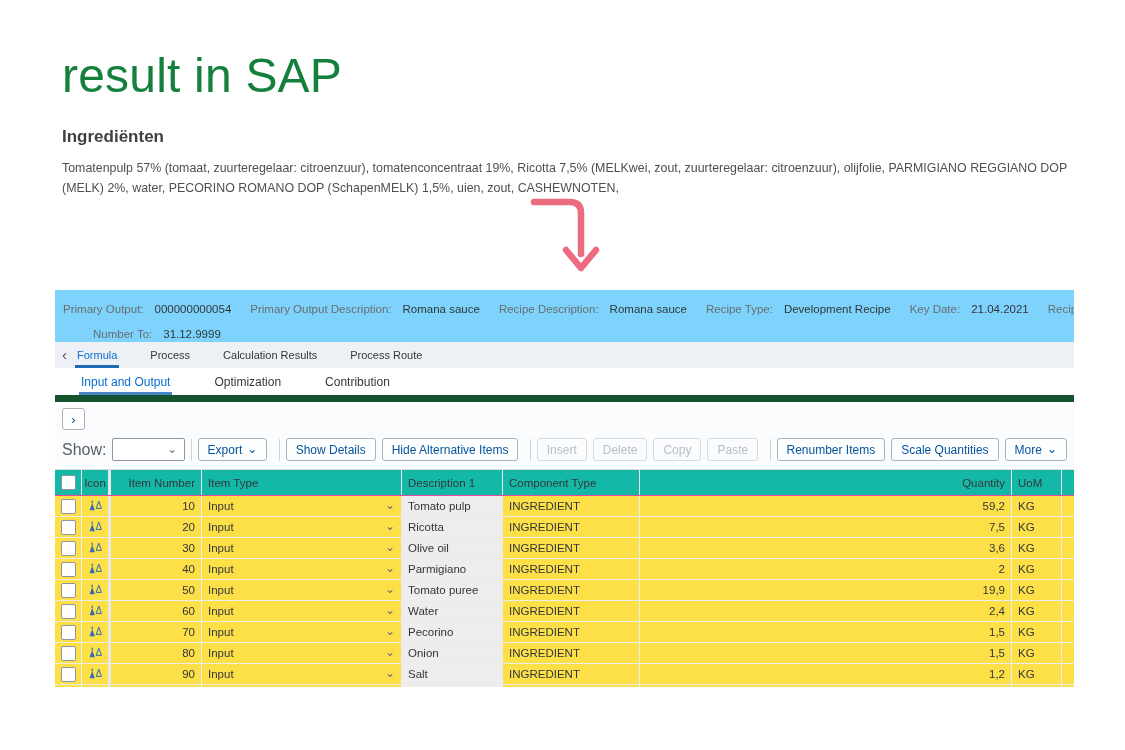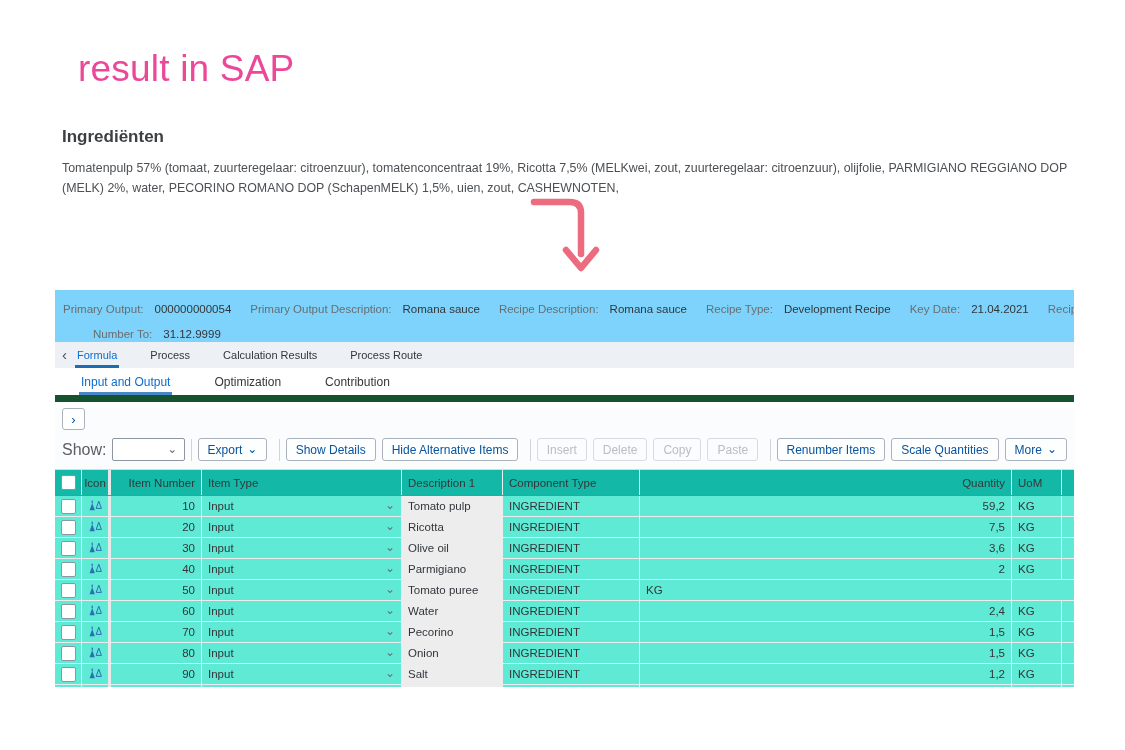--- a/index.html
+++ b/index.html
@@ -1,21 +1,21 @@
 <!DOCTYPE html>
 <html><head>
 <meta charset="utf-8">
 <style>
   html,body{margin:0;padding:0;background:#fff;}
   .page{position:relative;width:1125px;height:750px;background:#ffffff;overflow:hidden;
         font-family:"Liberation Sans", sans-serif;}
 
   
-  .slide-title{position:absolute;left:62px;top:48px;font-size:37px;font-weight:400;
-               letter-spacing:.2px;color:#ec4899;margin-left:16px;}
+  .slide-title{position:absolute;left:62px;top:48px;font-size:48px;font-weight:400;
+               letter-spacing:.2px;color:#15803d;}
   .ingredients-heading{position:absolute;left:62px;top:127px;font-size:17px;font-weight:700;color:#3d4043;}
   .ingredients-text{position:absolute;left:62px;top:158px;width:1008px;font-size:12.4px;
                     line-height:1.62;color:#4c5054;}
   .arrow-svg{position:absolute;left:520px;top:188px;}
 
   
   .sap{position:absolute;left:55px;top:290px;width:1019px;height:397px;background:#fff;
        overflow:hidden;font-size:11.5px;color:#32363a;}
   .info-strip{background:#7dd3fc;padding:8px 0 0 8px;height:44px;}
   .info-line{display:flex;align-items:center;white-space:nowrap;overflow:hidden;height:22px;}
@@ -49,21 +49,21 @@
   .btn:last-child{margin-right:0;}
   .btn.disabled{color:#b7bec5;border-color:#d7dce0;background:transparent;cursor:default;}
   .btn .chev{font-size:12px;line-height:.6;}
 
   
   .sap-table{margin-top:7px;border-top:1px solid #d8dadd;background:#fff;}
   .trow{display:grid;grid-template-columns:27px 29px 91px 200px 101px 137px minmax(0,1fr) 50px 12px;}
   .th,.td{display:flex;align-items:center;border-right:1px solid #ebedee;padding:0 6px;
           overflow:hidden;white-space:nowrap;}
   .thead{height:25px;background:#14b8a6;border-bottom:1px solid #ec4899;color:#33373b;}
-  .tbody-row{height:20px;border-bottom:1px solid #ececec;background:#5eead4;}
+  .tbody-row{height:20px;border-bottom:1px solid #ececec;background:#fde047;}
   .ra{justify-content:flex-end;}
   .cell-check{padding:0 0 0 6px;}
   .cell-icon{border-right:3px solid #e6e8ea;justify-content:center;padding:0 2px;}
   .cell-itemtype{justify-content:space-between;}
   .cell-desc{background:#ededee;}
   .cell-last{border-right:none;}
   .chk{width:13px;height:13px;background:#fff;border:1px solid #8d96a0;border-radius:2px;cursor:pointer;}
   .row-chevron{color:#69707a;font-size:12px;line-height:.6;}
 </style>
 </head>
@@ -276,20 +276,21 @@
                 <rect x="3.6" y="0.6" width="1.2" height="2.6" fill="#2f6db5"></rect>
               </svg>
             </div>
             <div class="td ra">50</div>
             <div class="td cell-itemtype">
               <span>Input</span>
               <span class="row-chevron">⌄</span>
             </div>
             <div class="td cell-desc">Tomato puree</div>
             <div class="td">INGREDIENT</div>
+            <div class="td ra">19,9</div>
             <div class="td">KG</div>
             <div class="td cell-last"></div>
           </div>
           <div class="trow tbody-row">
             <div class="td cell-check">
               <span class="chk"></span>
             </div>
             <div class="td cell-icon">
               <svg width="15" height="13" viewBox="0 0 15 13">
                 <path d="M4.2 3 L1.6 10.2 H6.8 Z" fill="#2f6db5"></path>

